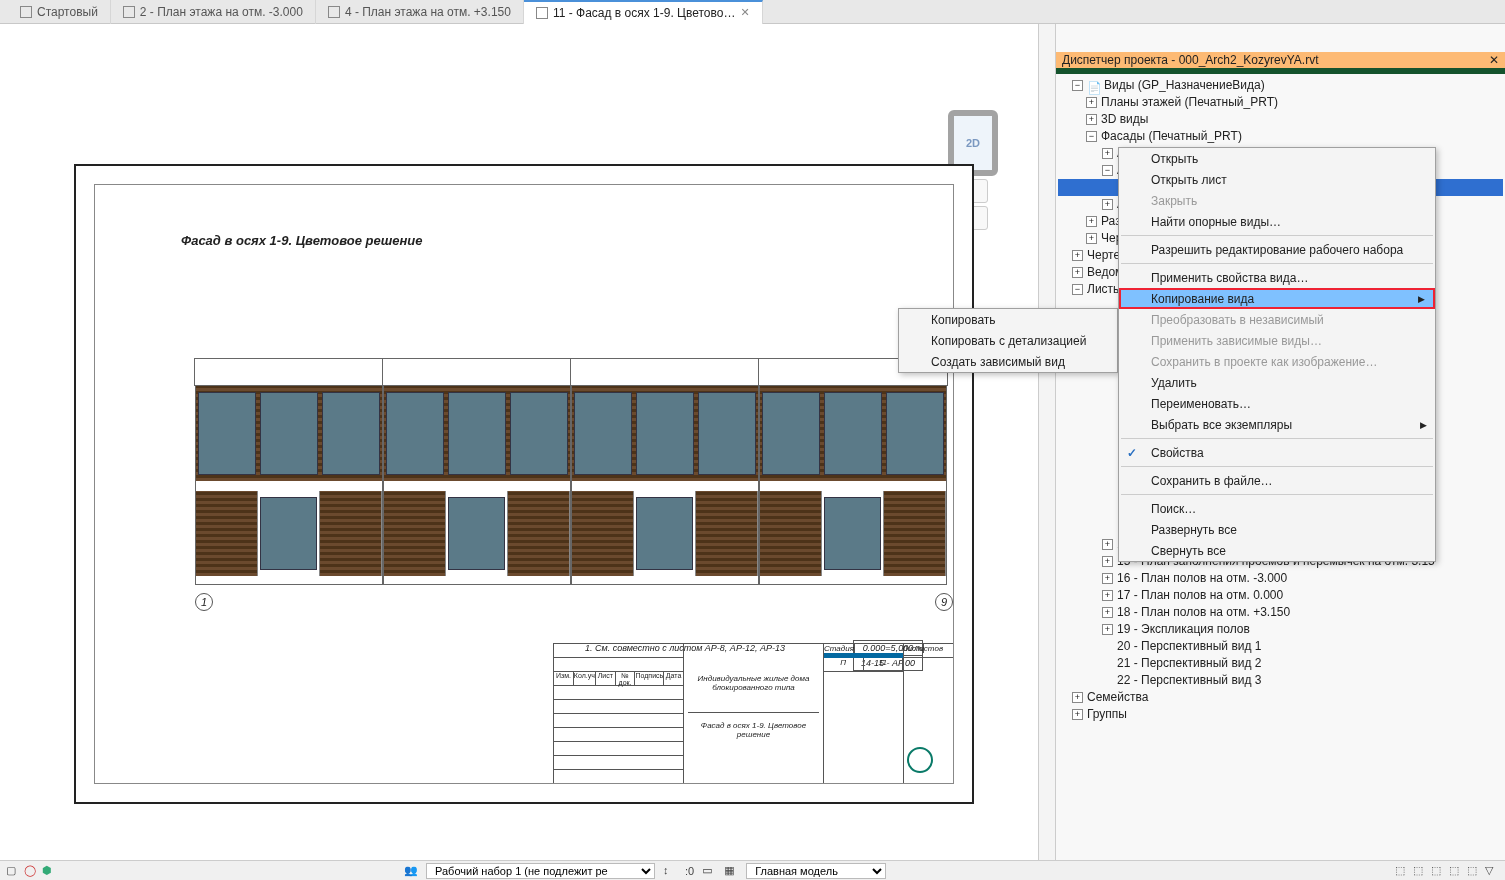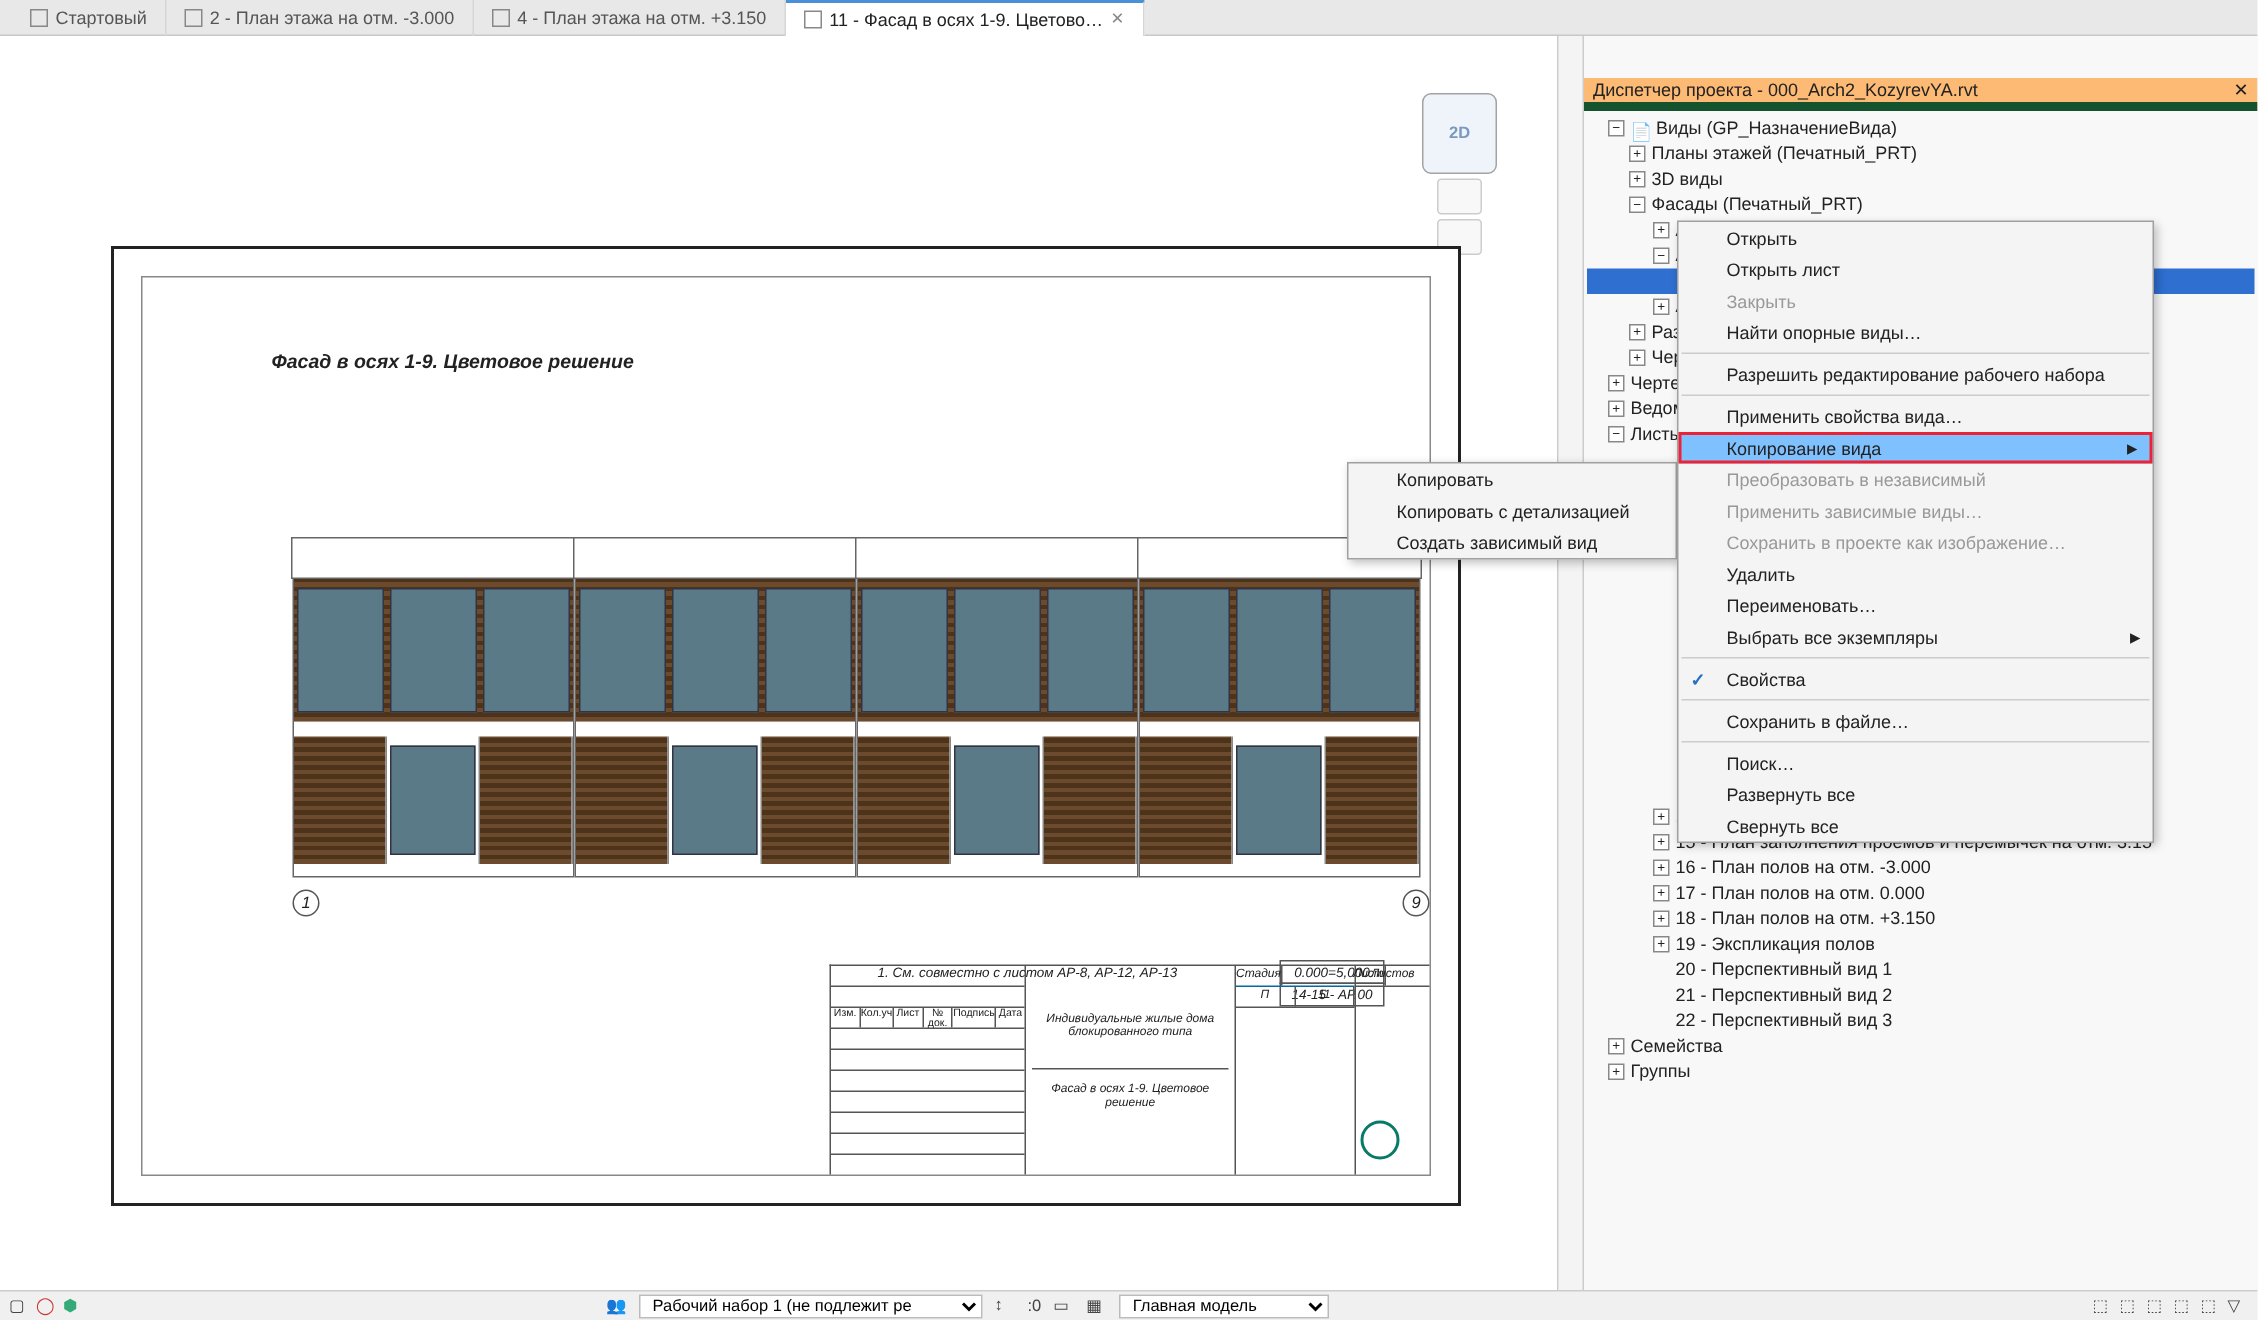--- a/index.html
+++ b/index.html
@@ -6,21 +6,21 @@
 body { font-family: "Segoe UI", Tahoma, sans-serif; font-size: 12px; color: #222; background: #f0f0f0; width: 1505px; height: 880px; overflow: hidden; position: relative; }
 .tabbar { display: flex; align-items: center; height: 24px; background: #e8e8e8; border-bottom: 1px solid #c8c8c8; padding-left: 8px; }
 .tab { display: flex; align-items: center; gap: 5px; padding: 0 12px; height: 24px; cursor: pointer; color: #555; border-right: 1px solid #d6d6d6; }
 .tab.active { background: #fff; border-top: 2px solid #4a90d9; color: #222; text-align: center; }
 .tab .close { font-size: 11px; color: #888; }
 .tab-icon { width: 12px; height: 12px; border: 1px solid #888; display: inline-block; }
 .layout { display: flex; height: 836px; }
 .canvas-wrap { flex: 0 0 1039px; background: #fff; position: relative; border-right: 1px solid #ccc; }
 .scrollbar-v { width: 17px; background: #f4f4f4; border-right: 1px solid #ccc; display: flex; flex-direction: column; align-items: center; padding: 2px; }
 .nav-stack { position: absolute; top: 38px; right: 40px; width: 50px; }
-.nav-cube { width: 50px; height: 54px; border: 1px solid #a3a3a3; border-radius: 6px; background: #eef4fa; display: flex; align-items: center; justify-content: center; color: #7a98c0; font-weight: bold; font-size: 11px; }
+.nav-cube { width: 50px; height: 66px; border: 6px solid #a3a3a3; border-radius: 6px; background: #eef4fa; display: flex; align-items: center; justify-content: center; color: #7a98c0; font-weight: bold; font-size: 11px; margin-top: 48px; }
 .nav-tool { width: 30px; height: 24px; border: 1px solid #ccc; background: #f8f8f8; margin: 3px auto; border-radius: 3px; }
 .sheet { position: absolute; top: 140px; left: 74px; width: 900px; height: 640px; border: 2px solid #222; background: #fff; }
 .sheet-inner { position: absolute; top: 18px; left: 18px; right: 18px; bottom: 18px; border: 1px solid #888; }
 .title { position: absolute; top: 48px; left: 86px; font-style: italic; font-weight: bold; font-size: 13px; }
 .facade { position: absolute; top: 150px; left: 100px; width: 754px; height: 250px; }
 .axis-label { position: absolute; width: 18px; height: 18px; border: 1px solid #555; border-radius: 50%; display: flex; align-items: center; justify-content: center; font-style: italic; font-size: 11px; top: 408px; }
 .note { position: absolute; top: 458px; left: 490px; font-style: italic; font-size: 9px; }
 .titleblock { position: absolute; bottom: 0; right: 0; width: 400px; height: 140px; border-top: 1px solid #555; border-left: 1px solid #555; font-size: 8px; }
 .tb-grid { display: grid; grid-template-columns: 130px 140px 80px 1fr; height: 100%; }
 .tb-cells { border-right: 1px solid #555; }
@@ -184,21 +184,21 @@
                 <div class="tb-row"></div>
                 <div class="tb-row"></div>
                 <div class="tb-row"></div>
             </div>
             <div class="tb-cells" style="text-align:center;font-style:italic;padding:30px 4px;">
               <div>Индивидуальные жилые дома</div>
               <div>блокированного типа</div>
               <div style="margin-top:20px;border-top:1px solid #555;padding-top:8px;">Фасад в осях 1-9. Цветовое решение</div>
             </div>
             <div class="tb-cells" style="font-size:8px;">
-              <div style="display:flex;height:14px;border-bottom:1px solid #0369a1;gap:47px;">
+              <div style="display:flex;height:14px;border-bottom:5px solid #0369a1;gap:47px;">
                 <span style="flex:1;border-right:1px solid #555;text-align:center;font-style:italic">Стадия</span>
                 <span style="flex:1;border-right:1px solid #555;text-align:center;font-style:italic">Лист</span>
               </div>
               <div style="display:flex;height:14px;border-bottom:1px solid #555;">
                 <span style="flex:1;border-right:1px solid #555;text-align:center;font-style:italic">П</span>
                 <span style="flex:1;border-right:1px solid #555;text-align:center;font-style:italic">11</span>
               </div>
             </div>
             <div style="position:relative;">
               <div style="height:14px;border-bottom:1px solid #555;text-align:center;font-style:italic">Листов</div>

